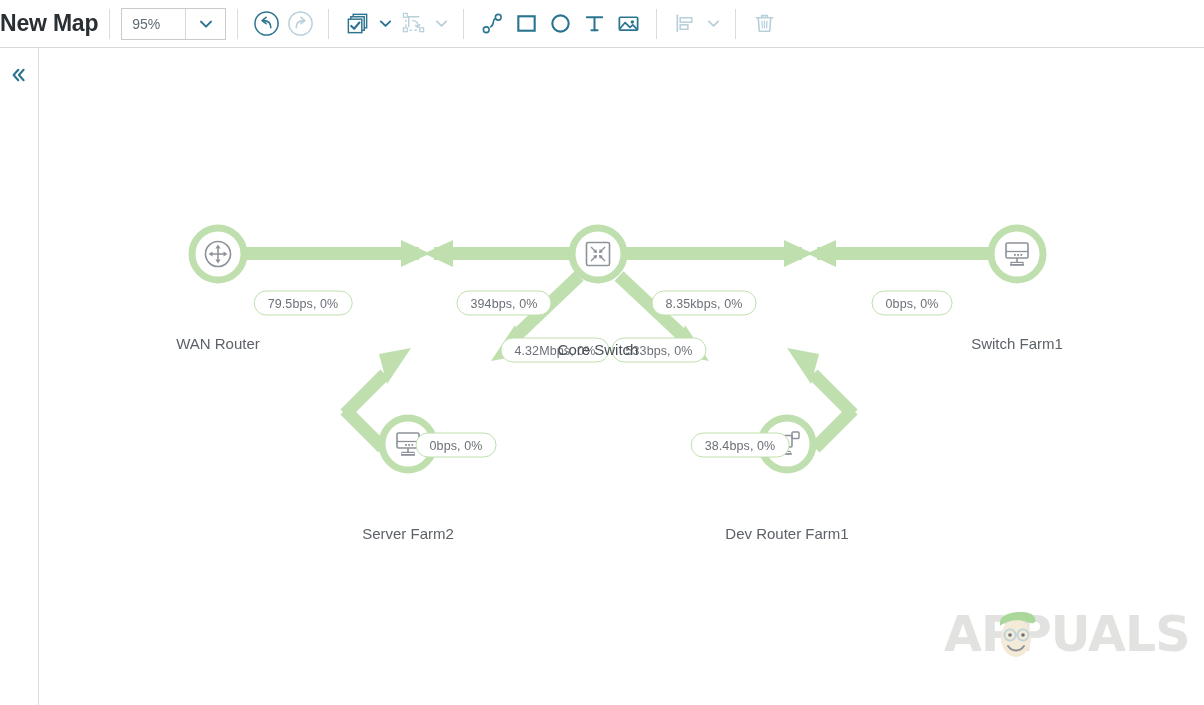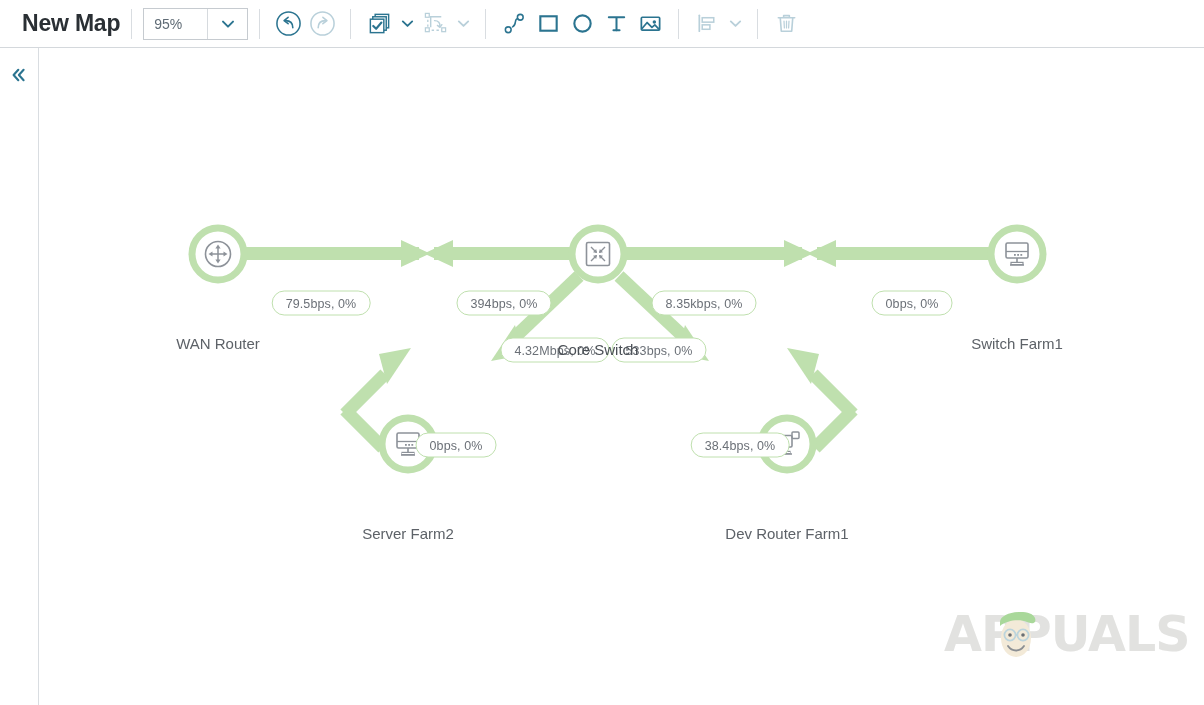--- a/index.html
+++ b/index.html
@@ -16,21 +16,20 @@
     position: absolute; left: 0; top: 0;
     width: 1204px; height: 48px;
     background: #ffffff;
     border-bottom: 1px solid #d4d8dc;
     display: flex; align-items: center;
   }
   #map-title {
     font-size: 23px;
     font-weight: bold;
     color: #2a2f34;
-    margin-left: 22px;
     letter-spacing: -0.2px;
     white-space: nowrap;
   }
   .tb-sep {
     width: 1px; height: 30px;
     background: #d9dde1;
     margin: 0 11px;
     flex: 0 0 auto;
   }
   #zoom-box {
@@ -384,21 +383,21 @@
     </svg>
 
     <div class="node-label" style="left:179px; top:243px;">WAN Router</div>
 
     <div class="node-label" style="left:978px; top:243px;">Switch Farm1</div>
 
     <div class="node-label" style="left:369px; top:433px;">Server Farm2</div>
 
     <div class="node-label" style="left:748px; top:433px;">Dev Router Farm1</div>
 
-    <div class="pill" style="left:282px; top:255px;">79.5bps,  0%</div>
+    <div class="pill" style="left:264px; top:255px;">79.5bps,  0%</div>
     <div class="pill" style="left:465px; top:255px;">394bps,  0%</div>
     <div class="pill" style="left:665px; top:255px;">8.35kbps,  0%</div>
     <div class="pill" style="left:873px; top:255px;">0bps,  0%</div>
 
     <div class="pill" style="left:516px; top:302px;">4.32Mbps,  0%</div>
     <div class="pill" style="left:620px; top:302px;">533bps,  0%</div>
 
     <div class="pill" style="left:417px; top:397px;">0bps,  0%</div>
     <div class="pill" style="left:701px; top:397px;">38.4bps,  0%</div>
 

